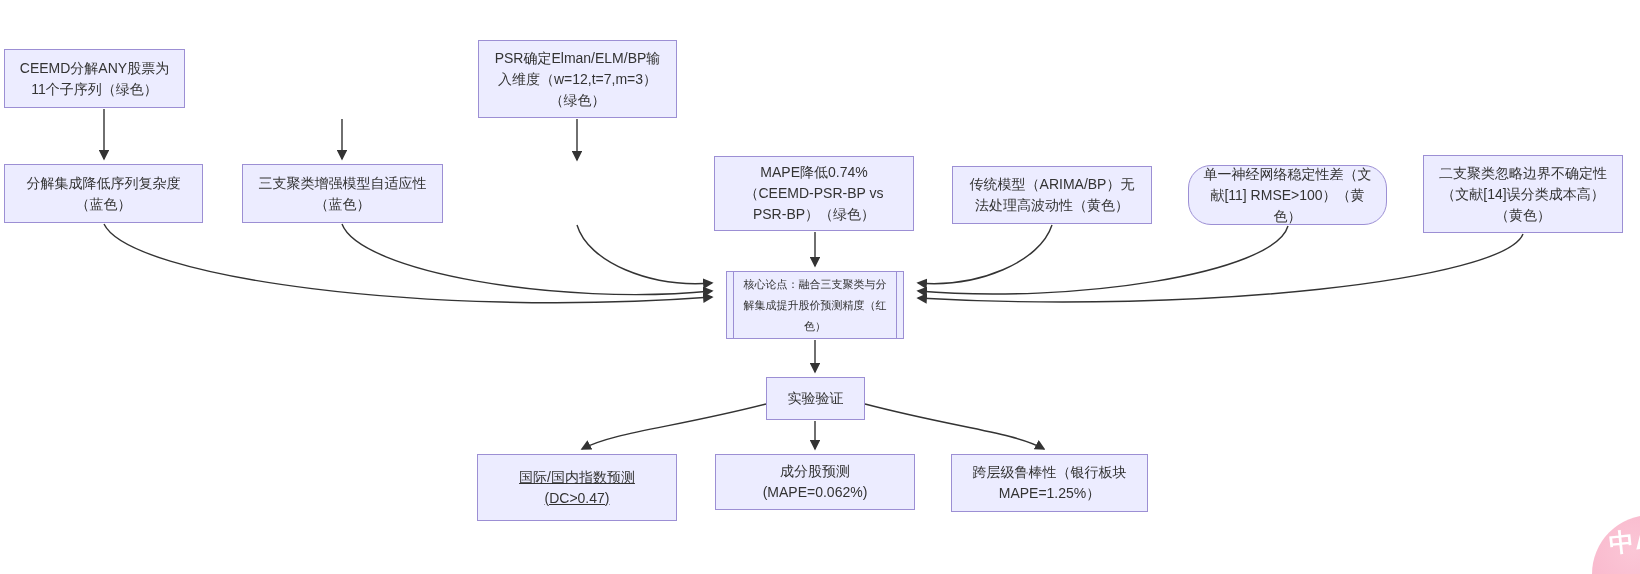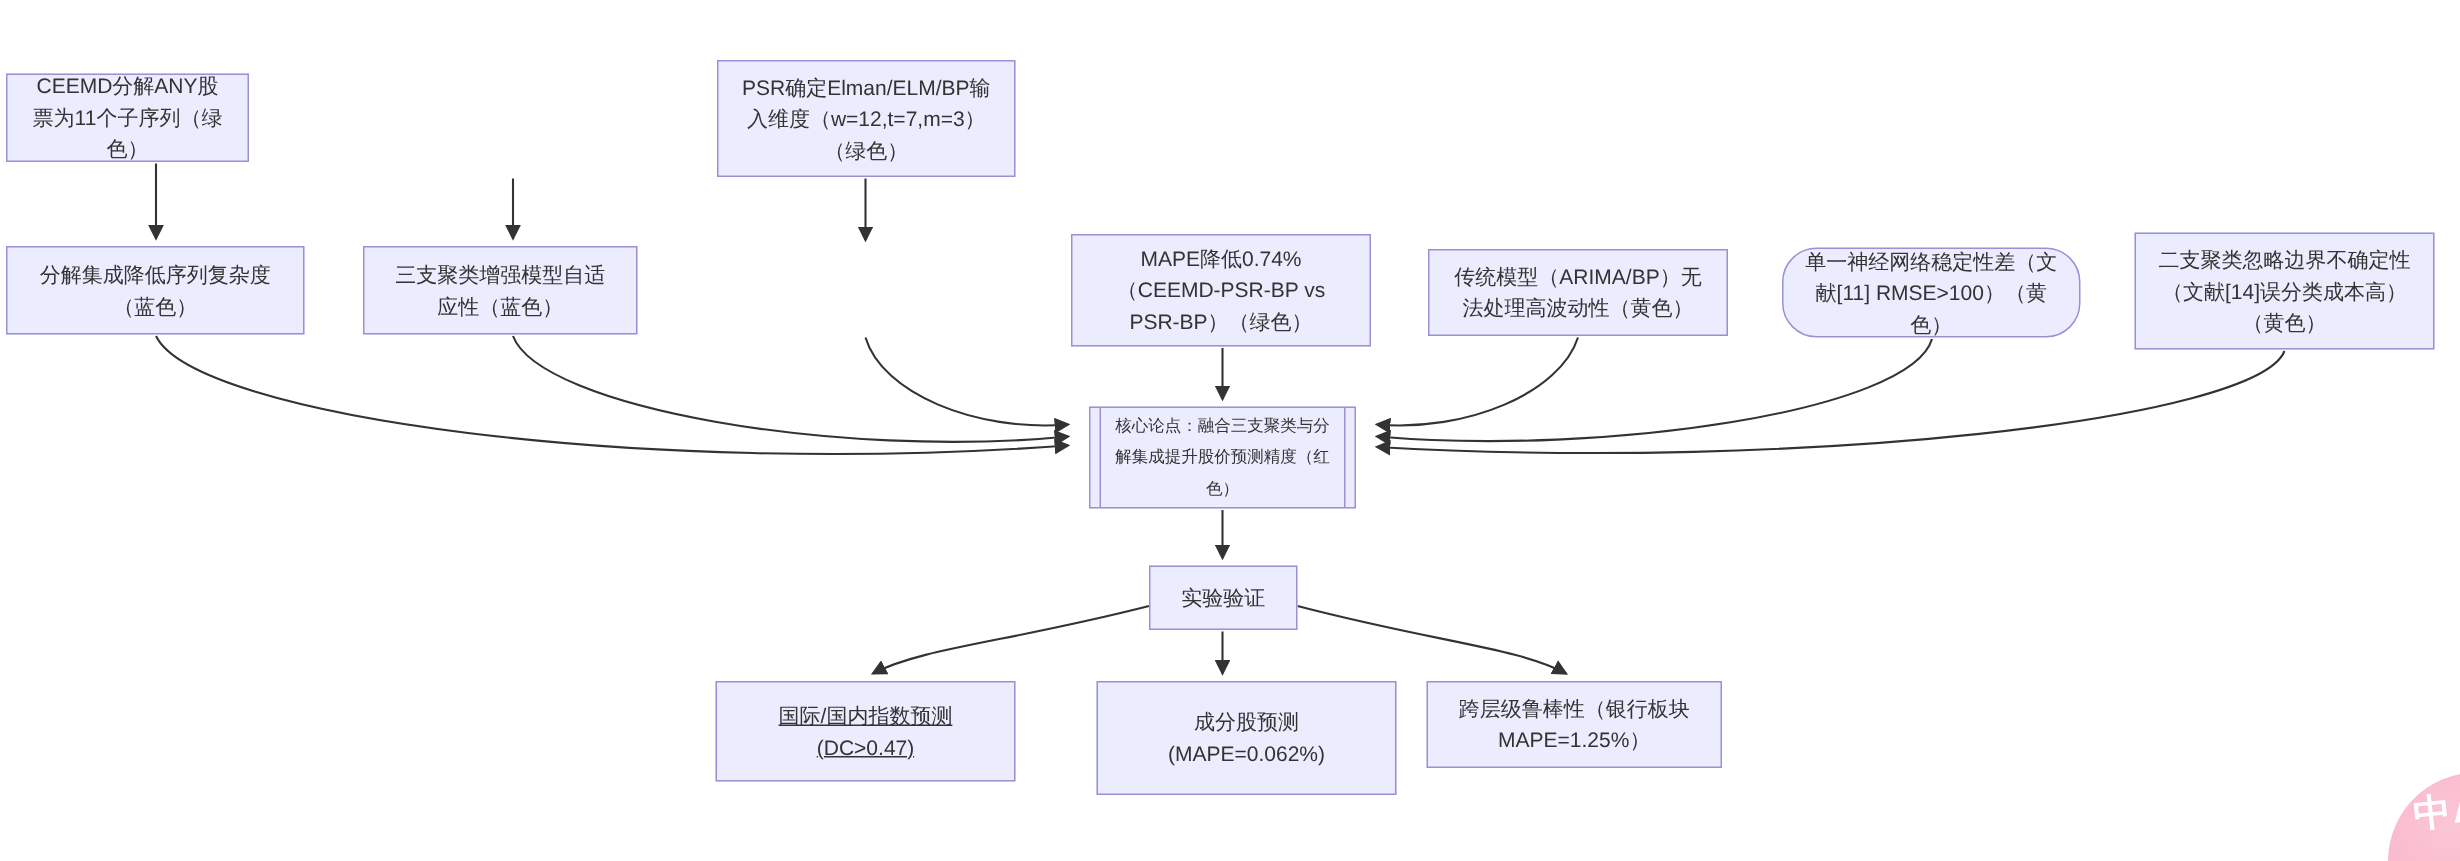--- a/index.html
+++ b/index.html
@@ -11,34 +11,34 @@
     background:#ECECFF;border:1px solid #9c8fd4;
     display:flex;align-items:center;justify-content:center;
     text-align:center;color:#333333;font-size:14px;line-height:21px;
     padding:4px 14px;overflow-wrap:break-word;word-break:break-word;
   }
   .node.subroutine{padding:4px 12px;}
   .subline{position:absolute;top:0;bottom:0;width:0;border-left:1px solid #9c8fd4;}
   .subline.l{left:6px;}
   .subline.r{right:6px;}
   
-  #n-ceemd   {left:4px;   top:49px;  width:162px; height:59px;}
+  #n-ceemd   {left:4px;   top:49px;  width:181px; height:59px;}
   #n-entropy {left:242px; top:41px;  width:201px; height:77px;}
   #n-psrdim  {left:478px; top:40px;  width:199px; height:78px;}
   #n-decomp  {left:4px;   top:164px; width:199px; height:59px;}
-  #n-threeway{left:242px; top:164px; width:183px; height:59px;}
+  #n-threeway{left:242px; top:164px; width:201px; height:59px;}
   #n-psropt  {left:478px; top:165px; width:199px; height:59px;}
   #n-mape    {left:714px; top:156px; width:200px; height:75px;}
   #n-trad    {left:952px; top:166px; width:200px; height:58px;}
   #n-single  {left:1188px;top:165px; width:199px; height:60px;border-radius:23px;}
   #n-twoway  {left:1423px;top:155px; width:200px; height:78px;}
   #n-core    {left:726px; top:271px; width:178px; height:68px; font-size:11px;}
   #n-verify  {left:766px; top:377px; width:99px;  height:43px;}
   #n-index   {left:477px; top:454px; width:200px; height:67px;text-decoration:underline;}
-  #n-stock   {left:715px; top:454px; width:200px; height:76px;margin-left:16px;}
+  #n-stock   {left:715px; top:454px; width:200px; height:56px;}
   #n-robust  {left:951px; top:454px; width:197px; height:58px;}
   
   #badge{
     position:absolute;left:1592px;top:515px;width:118px;height:118px;
     border-radius:50%;z-index:3;cursor:pointer;
     background:radial-gradient(circle at 35% 30%, #fbc6d6, #f6a9c2);
     display:flex;align-items:flex-start;justify-content:flex-start;
     padding:14px 0 0 17px;box-sizing:border-box;
   }
   #badge .badge-text{

